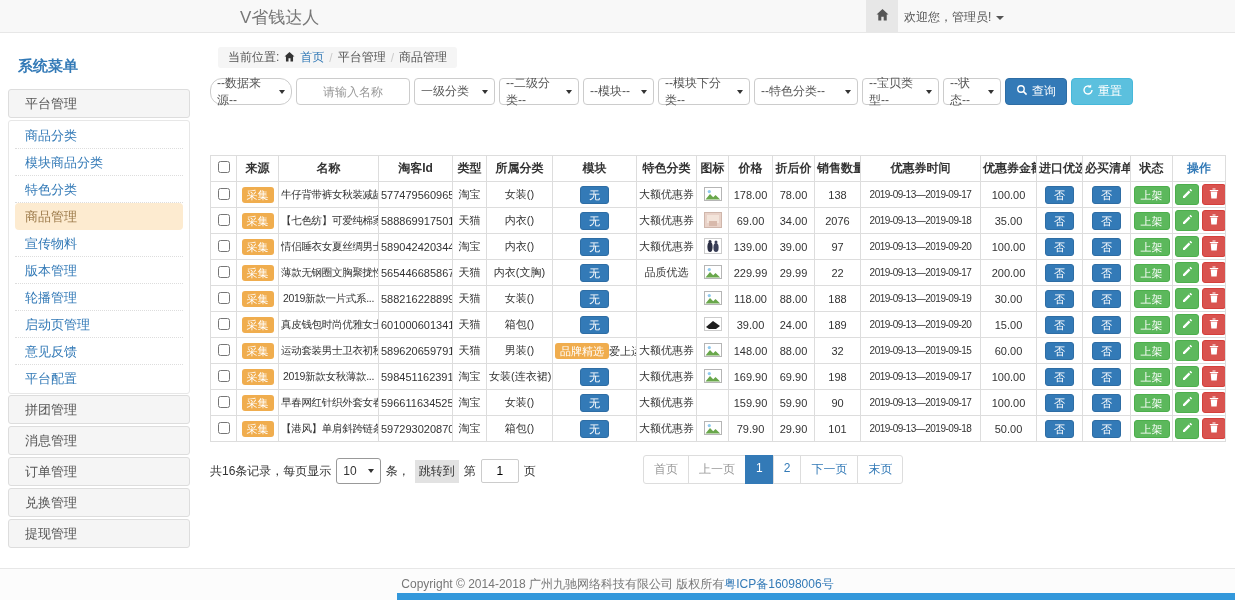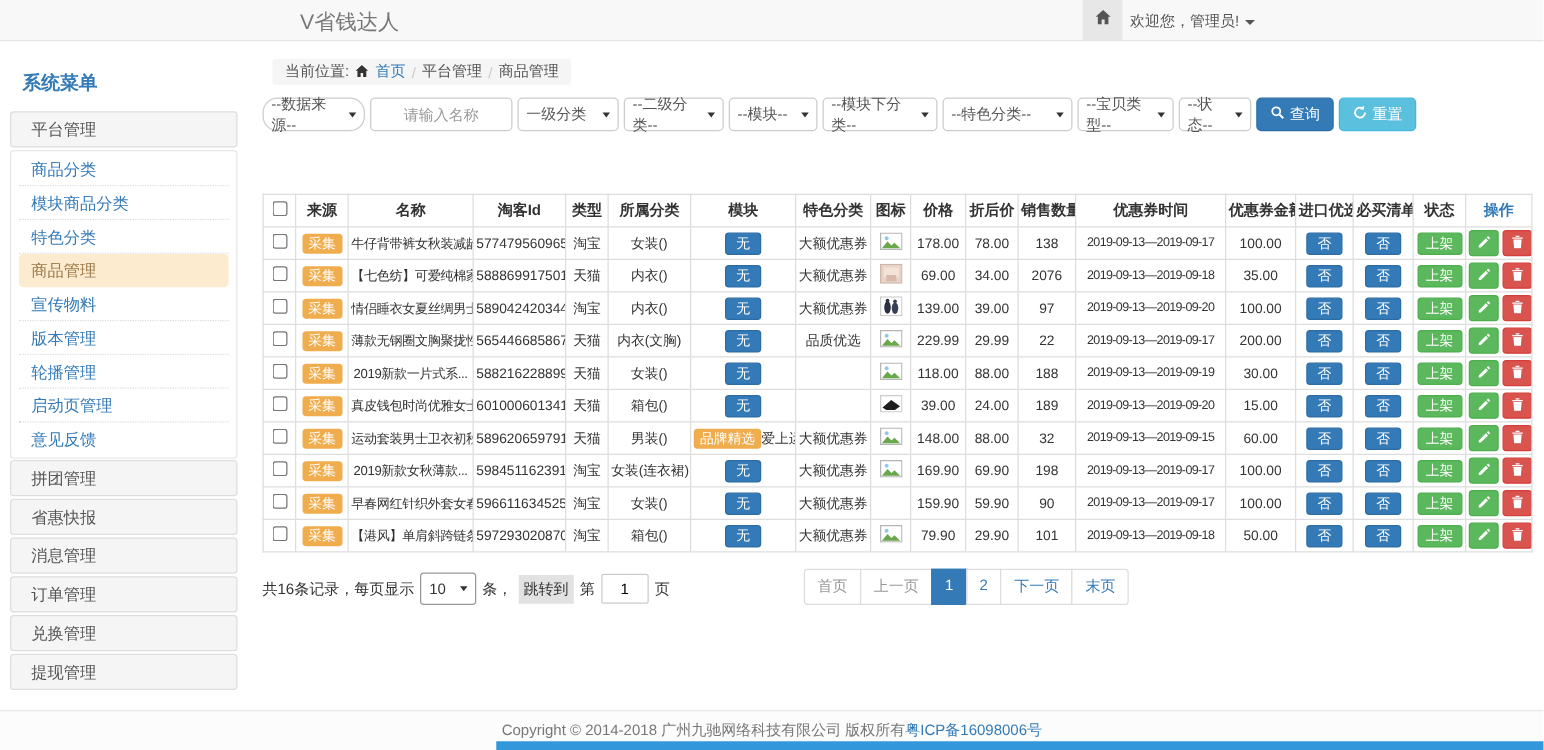--- a/index.html
+++ b/index.html
@@ -100,23 +100,23 @@
         <div class="submenu">
           <div class="submenu-item">商品分类</div>
           <div class="submenu-item">模块商品分类</div>
           <div class="submenu-item">特色分类</div>
           <div class="submenu-item active">商品管理</div>
           <div class="submenu-item">宣传物料</div>
           <div class="submenu-item">版本管理</div>
           <div class="submenu-item">轮播管理</div>
           <div class="submenu-item">启动页管理</div>
           <div class="submenu-item">意见反馈</div>
+          <div class="submenu-item">平台配置</div>
         </div>
         <div class="menu-top">拼团管理</div>
-        <div class="menu-top">省惠快报</div>
         <div class="menu-top">消息管理</div>
         <div class="menu-top">订单管理</div>
         <div class="menu-top">兑换管理</div>
         <div class="menu-top">提现管理</div>
       </div>
   </aside>
 
   <div class="breadcrumb">
     <span>当前位置:</span>
     <span>

